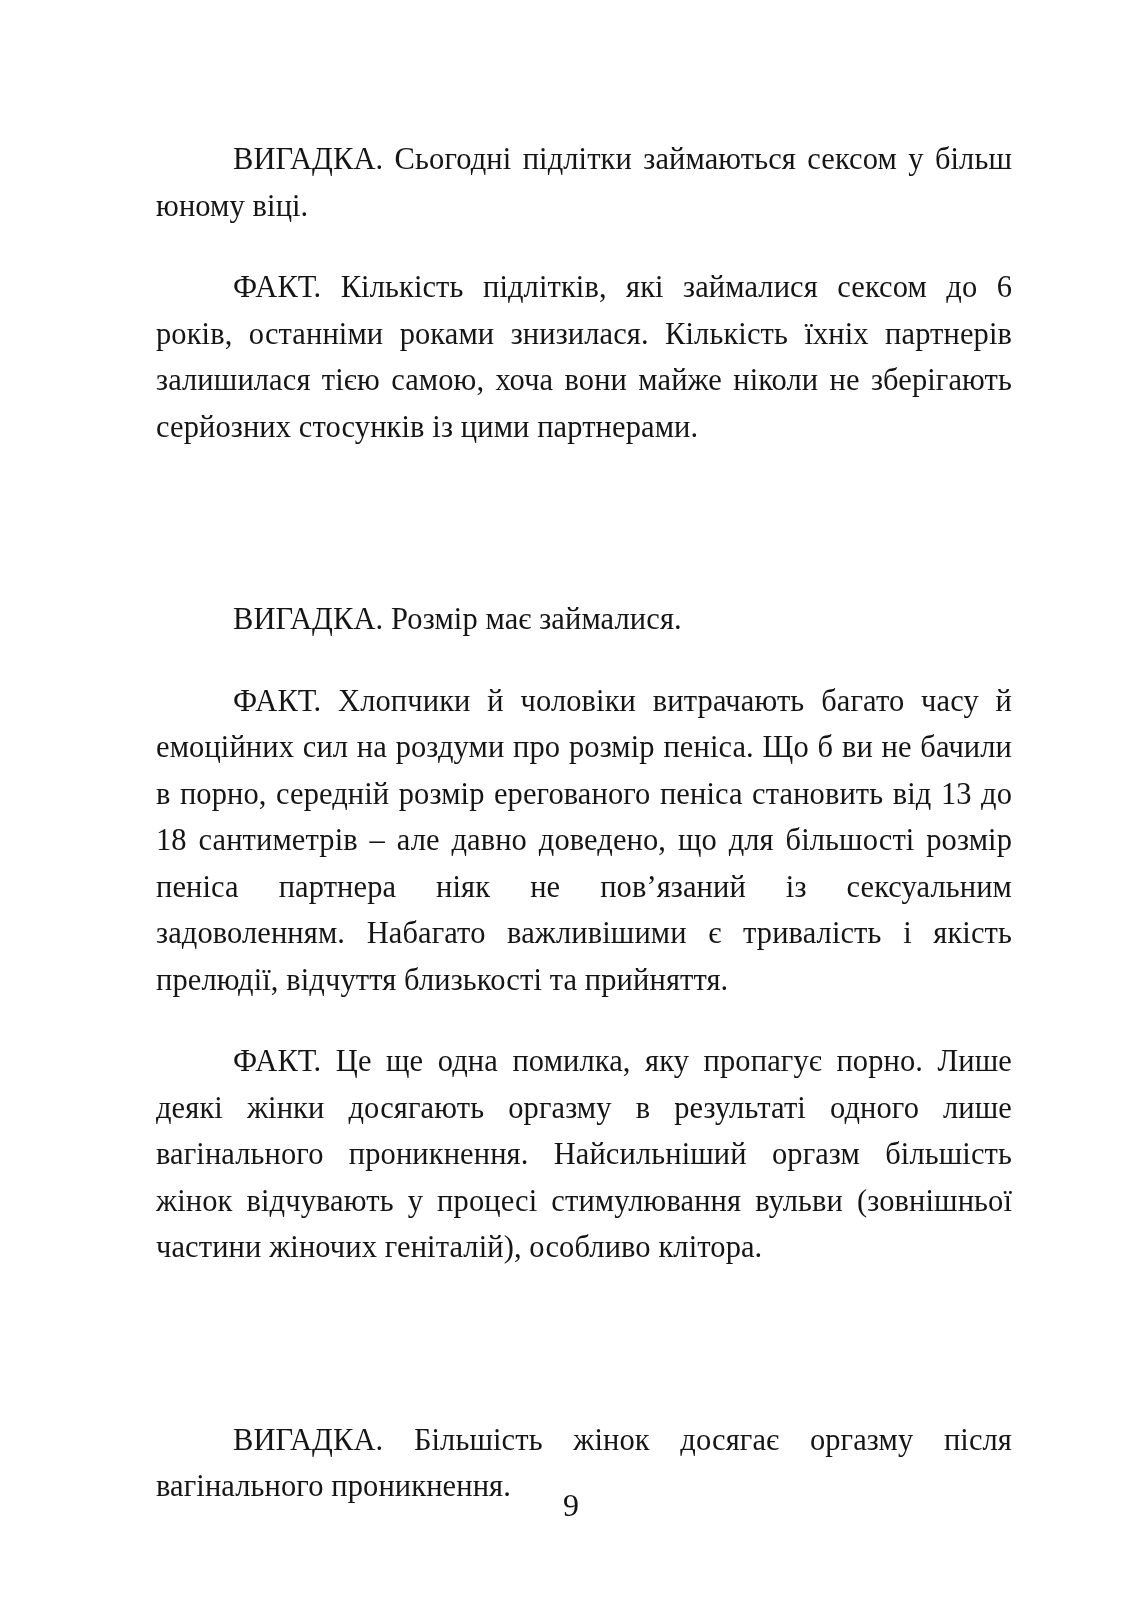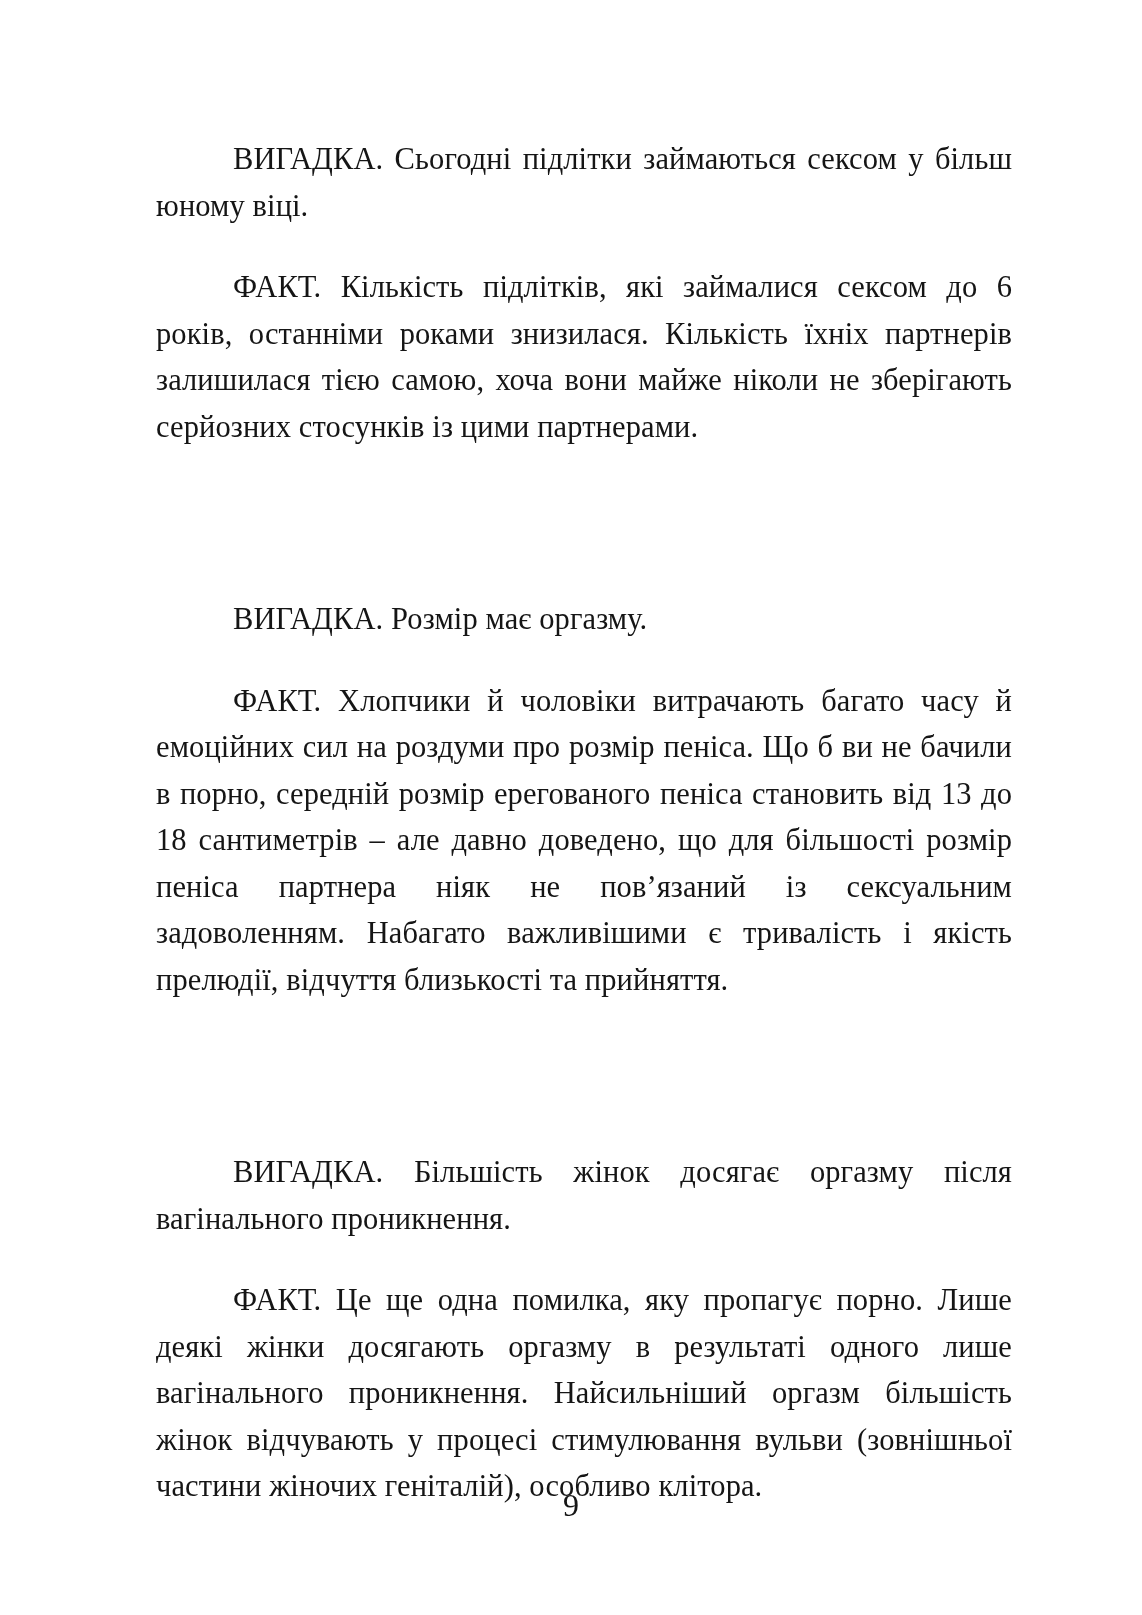--- a/index.html
+++ b/index.html
@@ -67,25 +67,25 @@
 <body>
 
 <div class="page">
 
   <div class="text-block">
 
     <p class="para">ВИГАДКА. Сьогодні підлітки займаються сексом у більш юному віці.</p>
 
     <p class="para gap-small">ФАКТ. Кількість підлітків, які займалися сексом до 6 років, останніми роками знизилася. Кількість їхніх партнерів залишилася тією самою, хоча вони майже ніколи не зберігають серйозних стосунків із цими партнерами.</p>
 
-    <p class="para gap-large">ВИГАДКА. Розмір має оргазму.</p>
+    <p class="para gap-large">ВИГАДКА. Розмір має займалися.</p>
 
     <p class="para gap-small">ФАКТ. Хлопчики й чоловіки витрачають багато часу й емоційних сил на роздуми про розмір пеніса. Що б ви не бачили в порно, середній розмір ерегованого пеніса становить від 13 до 18 сантиметрів – але давно доведено, що для більшості розмір пеніса партнера ніяк не пов’язаний із сексуальним задоволенням. Набагато важливішими є тривалість і якість прелюдії, відчуття близькості та прийняття.</p>
 
+    <p class="para gap-small">ФАКТ. Це ще одна помилка, яку пропагує порно. Лише деякі жінки досягають оргазму в результаті одного лише вагінального проникнення. Найсильніший оргазм більшість жінок відчувають у процесі стимулювання вульви (зовнішньої частини жіночих геніталій), особливо клітора.</p>
+
     <p class="para gap-large">ВИГАДКА. Більшість жінок досягає оргазму після вагінального проникнення.</p>
-
-    <p class="para gap-small">ФАКТ. Це ще одна помилка, яку пропагує порно. Лише деякі жінки досягають оргазму в результаті одного лише вагінального проникнення. Найсильніший оргазм більшість жінок відчувають у процесі стимулювання вульви (зовнішньої частини жіночих геніталій), особливо клітора.</p>
 
   </div>
 
   <div class="page-number">9</div>
 
 </div>
 
 </body></html>

